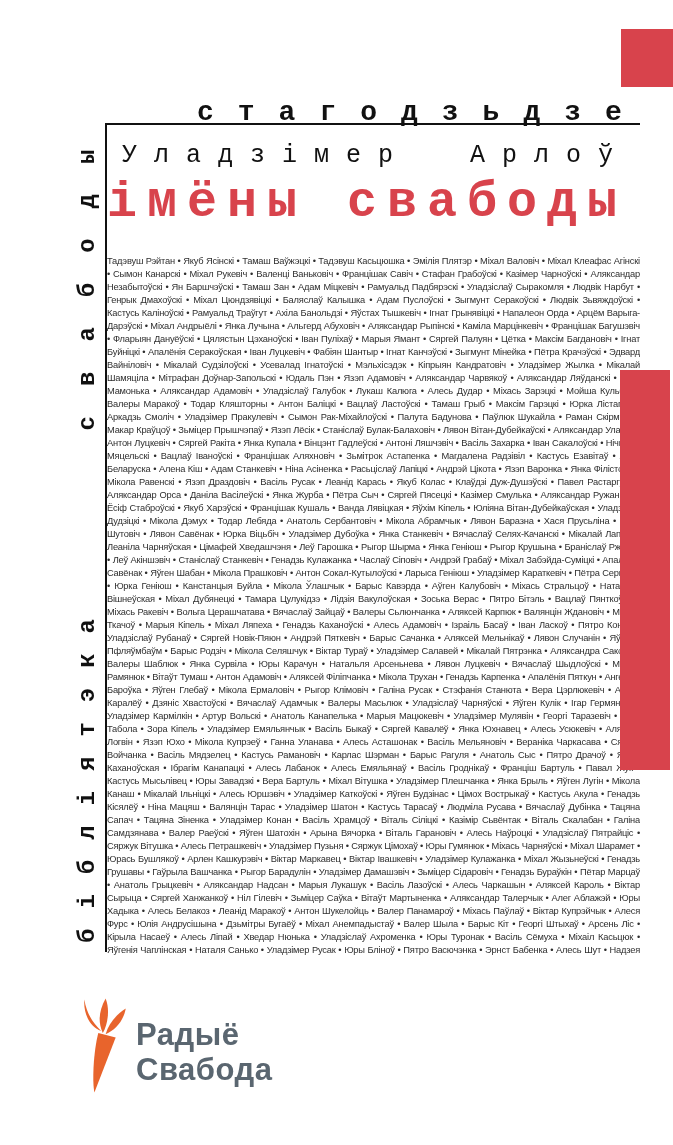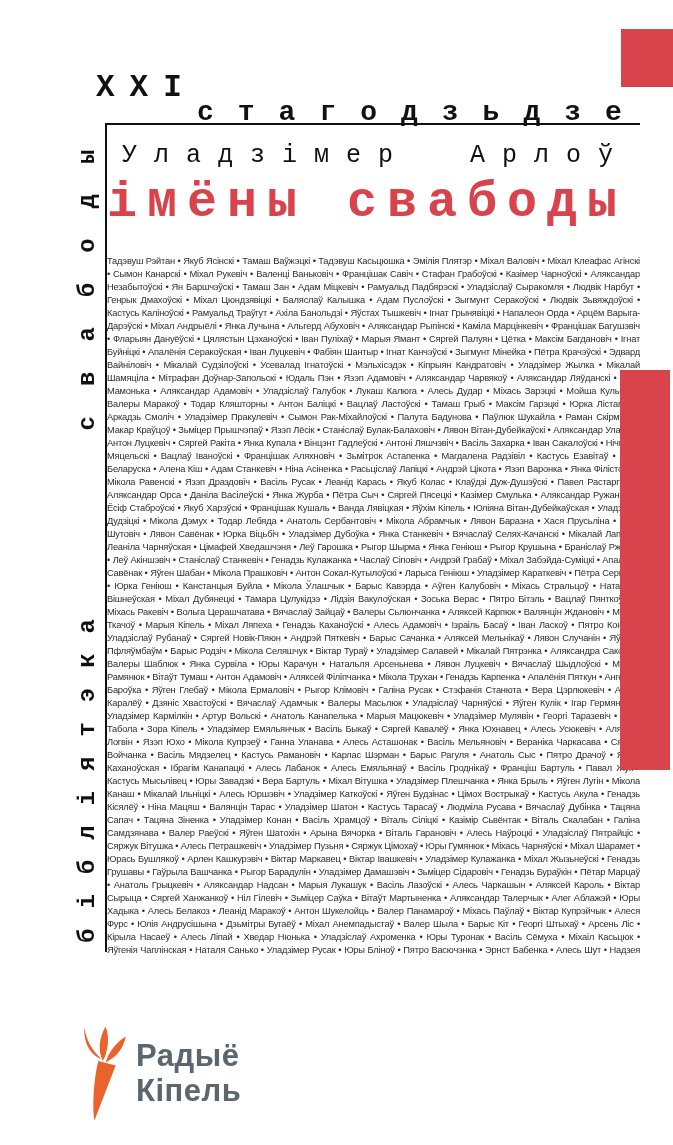--- a/index.html
+++ b/index.html
@@ -58,38 +58,37 @@
     overflow:hidden;
     font-size:9.3px;line-height:13px;letter-spacing:-0.2px;
     color:var(--body-text);
     text-align:justify;
   }
   .side-bar{
     position:absolute;left:620px;top:370px;width:50px;height:400px;
     background:var(--accent-red);
   }
   .logo{
-    position:absolute;left:72px;top:1026px;width:300px;height:100px;
-    display:flex;align-items:flex-start;
+    position:absolute;left:72px;top:996px;width:300px;height:100px;
+    display:flex;align-items:center;
   }
   .logo-torch{width:56px;height:96px;flex:0 0 auto;}
   .logo-text{
     margin-left:8px;margin-top:12px;
     font-weight:bold;font-size:31px;line-height:35px;
     color:var(--logo-gray);letter-spacing:0.5px;
   }
 </style>
 </head>
 <body>
 
 <div class="cover">
 
   <div class="corner-square"></div>
 
-  <div class="tw series-number">XXI</div>
   <div class="tw series-word">стагодзьдзе</div>
 
   <div class="rule-h"></div>
   <div class="rule-v"></div>
 
   <div class="tw spine-word spine-top">свабоды</div>
   <div class="tw spine-word spine-bottom">бібліятэка</div>
 
   <div class="tw title">імёны свабоды</div>
   <div class="tw author">Уладзімер Арлоў</div>
@@ -106,17 +105,17 @@
 
         <path d="M60 0 C 48 22, 46 42, 55 62 C 64 46, 68 20, 60 0 Z"></path>
 
         <path d="M96 18 C 80 28, 66 44, 60 64 C 78 56, 92 40, 96 18 Z"></path>
 
         <path d="M47 62 L78 70 L40 168 C 36 150, 38 96, 47 62 Z"></path>
       </g>
     </svg>
     <div class="logo-text">
       <div>Радыё</div>
-      <div>Кіпель</div>
+      <div>Свабода</div>
     </div>
   </div>
 
 </div>
 
 </body></html>

